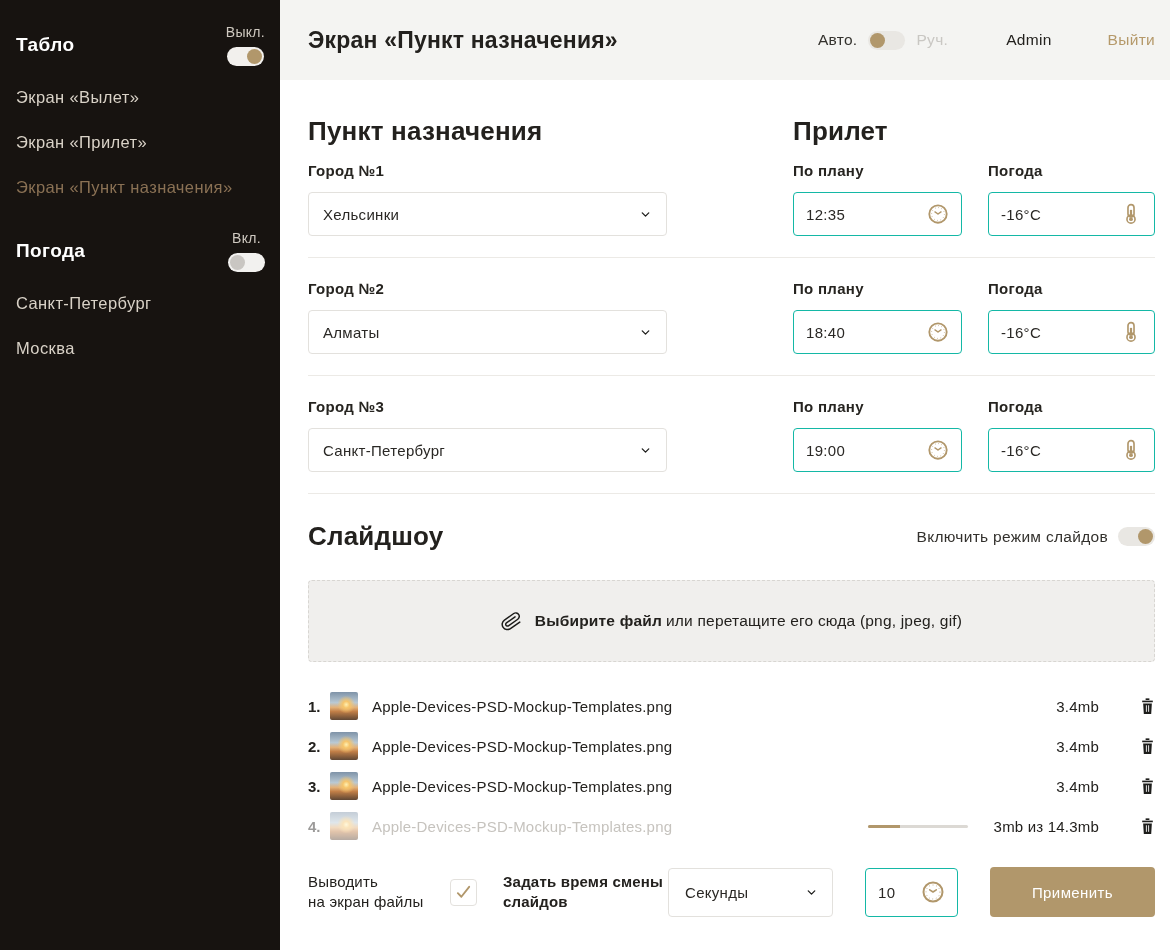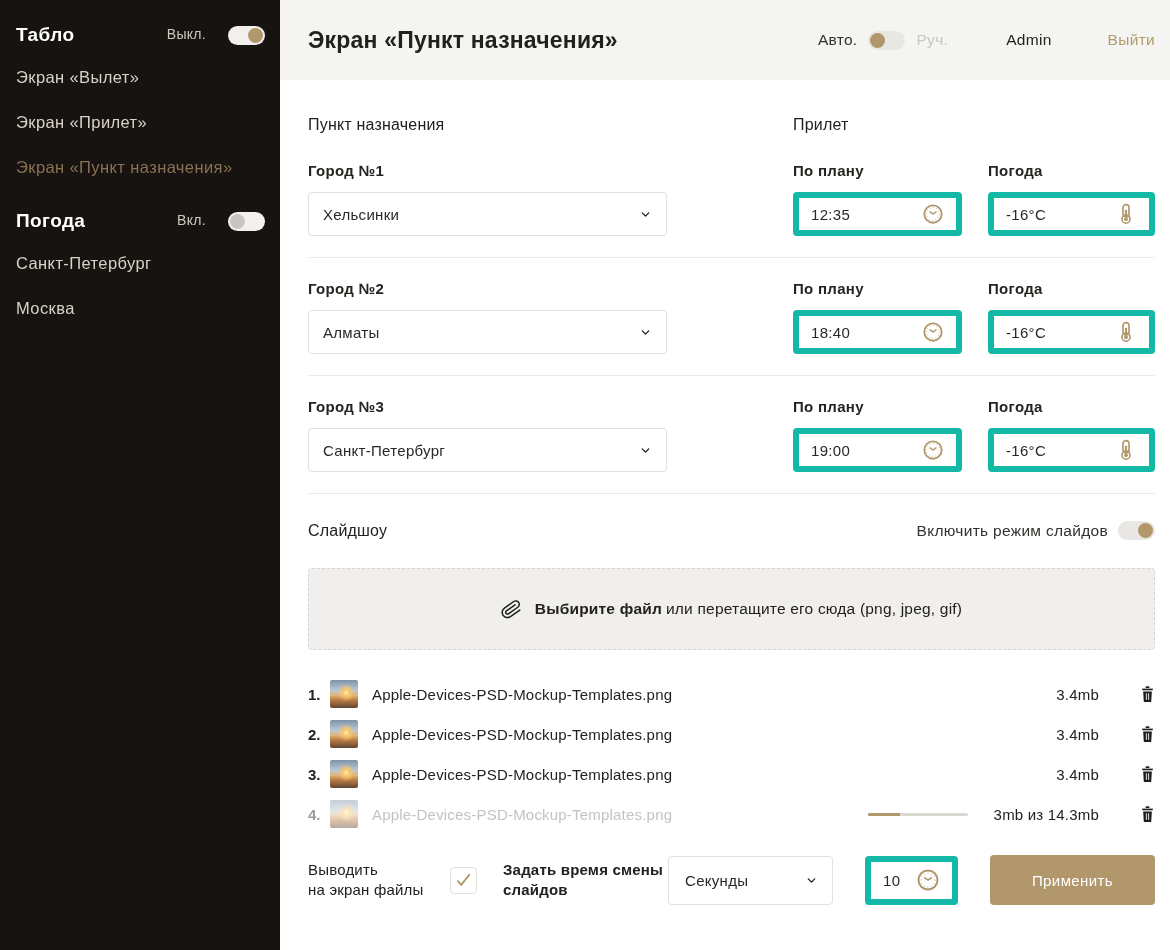--- a/index.html
+++ b/index.html
@@ -12,21 +12,21 @@
   .app { display: flex; width: 1170px; height: 950px; overflow: hidden; }
 
   
   .sidebar {
     width: 280px; flex-shrink: 0; height: 100%;
     background: #171310; color: #d9d2c7;
     padding: 24px 15px 0 16px;
   }
   .side-head { display: flex; justify-content: space-between; align-items: center; }
   .side-title { color: #ffffff; font-size: 19px; font-weight: bold; letter-spacing: .4px; }
-  .side-toggle { display: flex; gap: 22px; }
+  .side-toggle { display: flex; align-items: center; gap: 7px; flex-direction: column; }
   .side-toggle-label { font-size: 14px; color: #cfc9c0; letter-spacing: .3px; }
   .side-items { margin-top: 13px; }
   .side-item {
     font-size: 16.5px; letter-spacing: .4px; color: #d9d2c7;
     padding: 9px 0; margin-bottom: 8px; cursor: pointer;
   }
   .side-item.active { color: #8a7154; }
   .side-section { margin-top: 24px; }
 
   
@@ -57,42 +57,42 @@
   .mode-label { font-size: 15.5px; color: #33312d; letter-spacing: .3px; }
   .mode-label.dim { color: #c9c7c3; }
   .topbar-right .toggle { margin: 0 11px; }
   .topbar-user { font-size: 15.5px; font-weight: normal; color: #23211e; margin-left: 58px; letter-spacing: .3px; }
   .topbar-logout { font-size: 15.5px; color: #b5996a; margin-left: 56px; cursor: pointer; letter-spacing: .3px; }
 
   .content { padding: 0 15px 0 28px; flex: 1; }
 
   .section-heads { position: relative; height: 24px; margin-top: 36px; }
   .section-heads h2, .slide-head h2 {
-    font-size: 16px; font-weight: normal; color: #19181
+    font-size: 26px; font-weight: bold; color: #19181
 5; letter-spacing: .2px;
   }
   .head-dest { position: absolute; left: 0; top: 0; }
   .head-arr { position: absolute; left: 485px; top: 0; }
 
   
   .dest-row { position: relative; height: 118px; border-bottom: 1px solid #eceae6; }
   .dest-row:last-of-type { border-bottom: 1px solid #eceae6; }
   .dcol { position: absolute; top: 22px; }
   .dcol-city { left: 0; width: 359px; }
   .dcol-plan { left: 485px; width: 169px; }
   .dcol-weather { left: 680px; width: 167px; }
   .field-label { font-size: 15px; font-weight: 700; color: #262420; letter-spacing: .3px; margin-bottom: 13px; }
 
   .select {
     height: 44px; border: 1px solid #e3e1dd; border-radius: 4px; background: #fff;
     display: flex; align-items: center; justify-content: space-between;
     padding: 0 14px; cursor: pointer; font-size: 15px; color: #2a2825; letter-spacing: .3px;
   }
   .input-box {
-    height: 44px; border: 6px solid #14b8a6; border-radius: 4px; background: #fff;
+    height: 44px; border: 1px solid #14b8a6; border-radius: 4px; background: #fff;
     display: flex; align-items: center; justify-content: space-between; padding: 16px 12px;
   }
   .input-box input {
     border: none; outline: none; width: 70%; font-size: 15px; color: #2a2825;
     font-family: inherit; letter-spacing: .3px; background: transparent;
   }
   .icon { flex-shrink: 0; display: inline-flex; }
 
   
   .slide-head { display: flex; align-items: center; justify-content: space-between; margin-top: 27px; }

